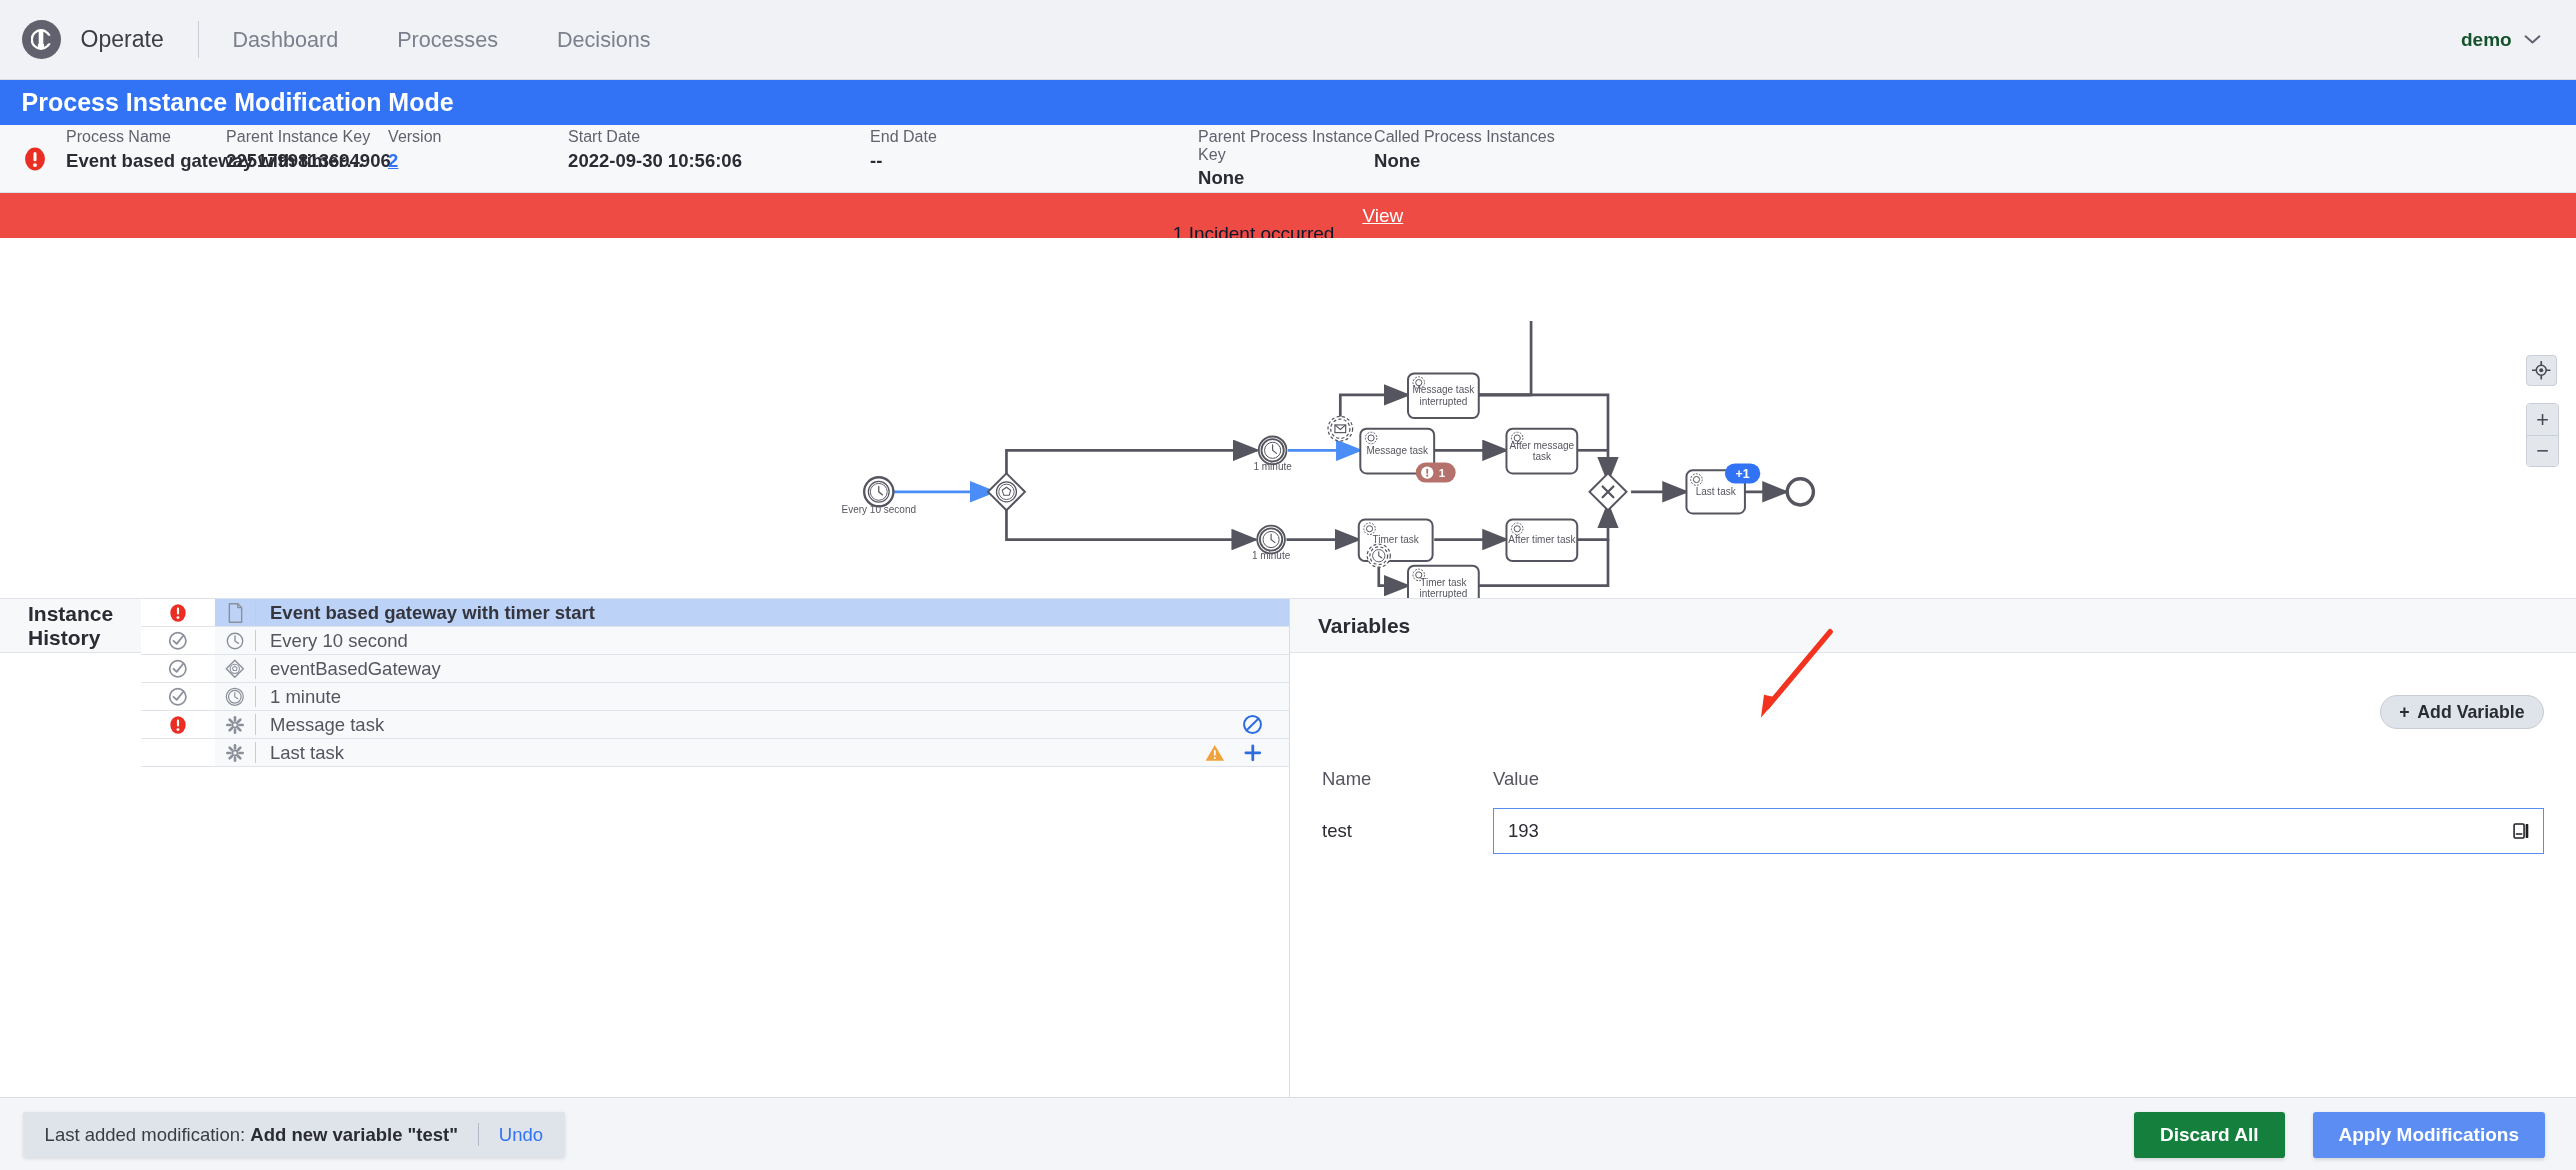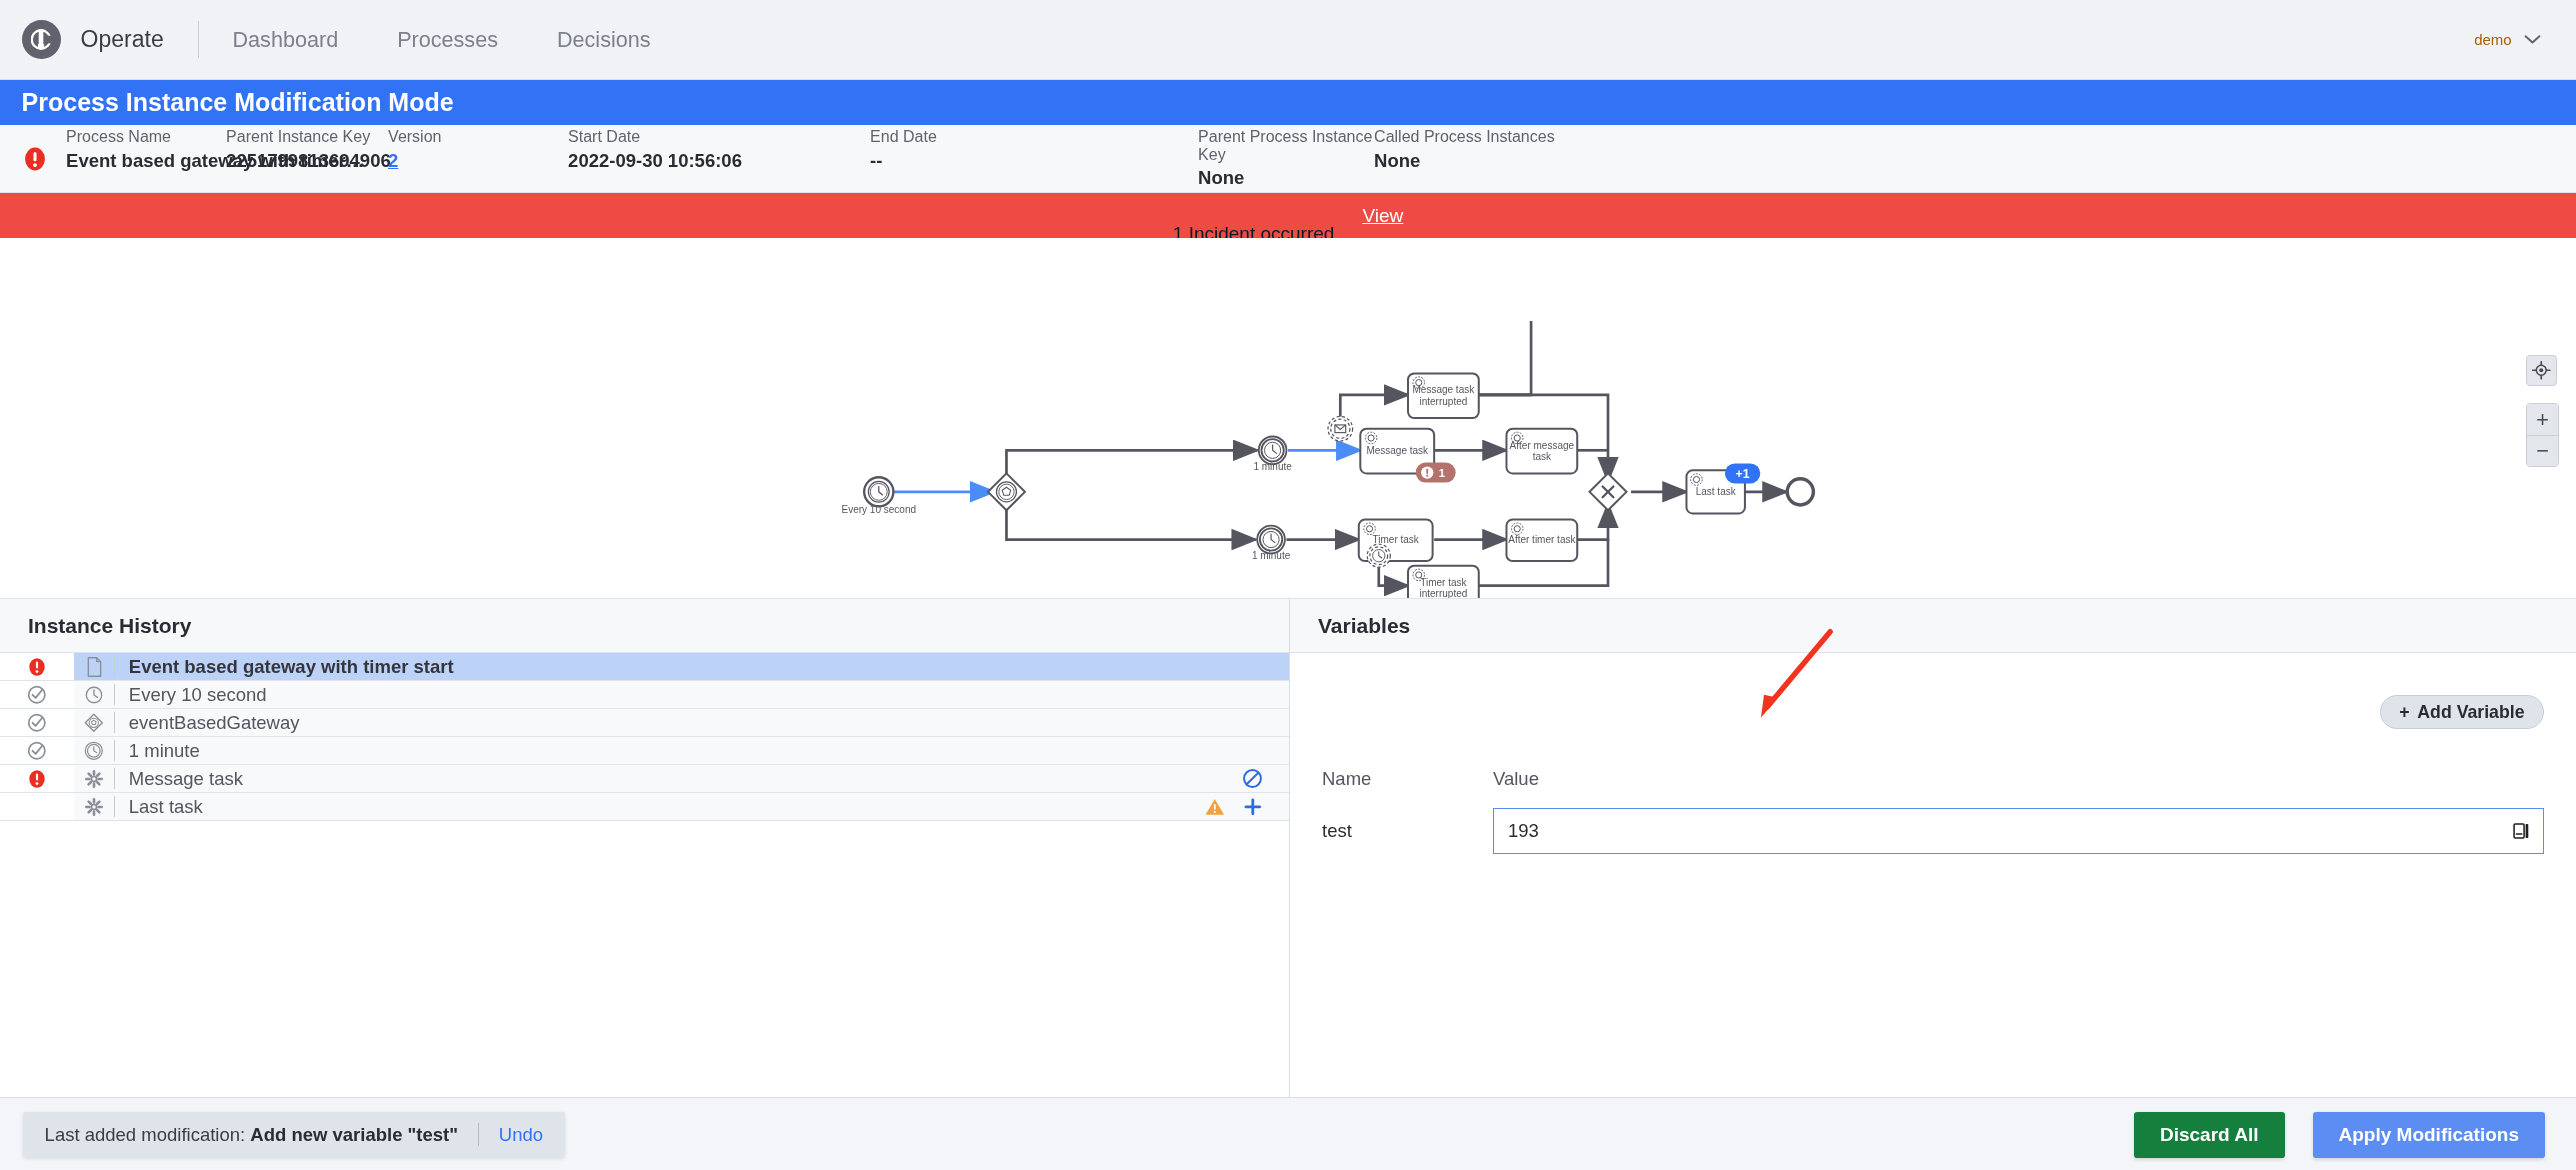--- a/index.html
+++ b/index.html
@@ -24,21 +24,21 @@
     width: 39px; height: 39px; border-radius: 50%;
     background: #62626e; display: flex; align-items: center; justify-content: center;
     color: #fff; font-size: 23px; font-weight: bold; line-height: 1;
     font-family: "Liberation Serif", serif;
   }
   .brand-name { font-size: 23px; color: #3c3c44; font-weight: 400; }
   .nav-sep { width: 0.8px; height: 37px; background: #c8ccd4; margin: 0 34px; }
   .nav-links { display: flex; align-items: flex-end; gap: 59px; }
   .nav-link { font-size: 21.6px; color: #7c808c; cursor: pointer; }
   .nav-right { margin-left: auto; display: flex; align-items: center; gap: 12.3px; cursor: pointer; }
-  .nav-user { font-size: 15px; color: #a16207; font-weight: 400; }
+  .nav-user { font-size: 19px; color: #14532d; font-weight: 700; }
 
   
   .mod-banner {
     height: 45px; flex: 0 0 45px;
     background: #3273f5;
     display: flex; align-items: center;
     padding: 0 21.6px;
   }
   .mod-banner-text { color: #fff; font-size: 25px; font-weight: bold; }
 
@@ -85,21 +85,21 @@
   }
   .zc-group { display: flex; flex-direction: column; border: 0.8px solid #c9ced8; border-radius: 3.9px; overflow: hidden; }
   .zc-group .zc-sub {
     width: 31px; height: 31px; background: #e3e6eb; display: flex; align-items: center; justify-content: center;
     cursor: pointer; color: #4a4a55; font-size: 21.6px; line-height: 1;
   }
   .zc-group .zc-sub + .zc-sub { border-top: 0.8px solid #c9ced8; }
 
   
   .panels { flex: 1; display: flex; min-height: 0; }
-  .panel-left { width: 1290px; flex: 0 0 1290px; border-right: 0.8px solid #d8dce3; display: flex; flex-direction: column; background: #fff; justify-content: space-between; }
+  .panel-left { width: 1290px; flex: 0 0 1290px; border-right: 0.8px solid #d8dce3; display: flex; flex-direction: row; background: #fff; justify-content: space-between; }
   .panel-right { flex: 1; display: flex; flex-direction: column; background: #fff; }
 
   .panel-head {
     height: 54px; flex: 0 0 54px; background: #f7f8fa;
     border-bottom: 0.8px solid #e0e3e9;
     display: flex; align-items: center; padding: 0 28px;
   }
   .panel-title { font-size: 21px; font-weight: bold; color: #2b2b33; }
 
   .history-list { flex: 1; overflow: hidden; }

